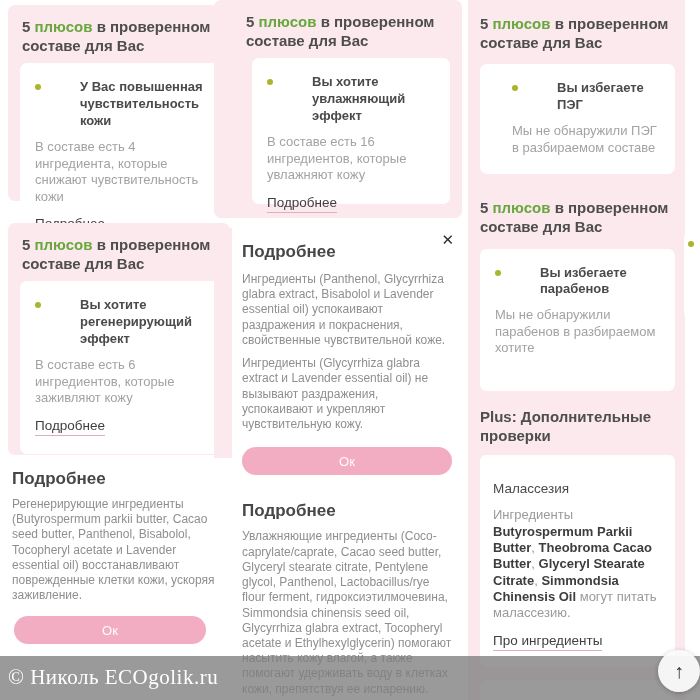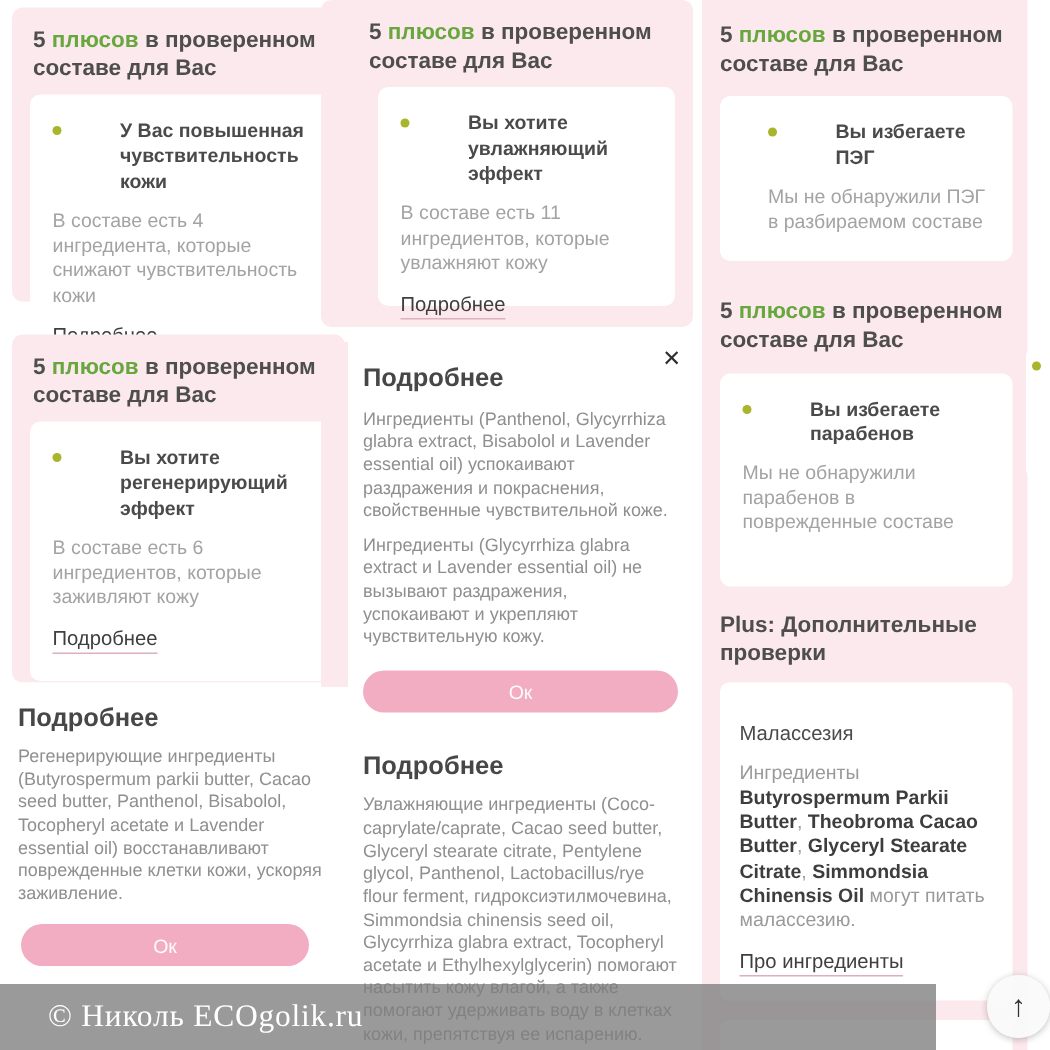--- a/index.html
+++ b/index.html
@@ -26,22 +26,22 @@
   .ok-btn{display:block;height:28px;border-radius:14px;background:#f3adc2;border:none;
     color:rgba(255,255,255,.95);font-size:13px;font-family:"Liberation Sans",sans-serif;
     text-align:center;line-height:28px;cursor:pointer;}
   .close-x{position:absolute;top:4px;right:8px;font-size:15px;color:#2e2e2e;cursor:pointer;line-height:1;}
   
   .rcard{background:#fff;border-radius:6px;padding:26px 13px 16px 13px;margin:0 2px 0 6px;box-sizing:border-box;}
   .rcard-title{font-size:13.5px;font-weight:500;color:#4a4a4a;}
   .rcard-body{font-size:13px;line-height:1.26;color:#9a9a9a;margin-top:11px;}
   .ing-bold{color:#3d3d3d;font-weight:700;}
   
-  .footer-bar{position:absolute;left:0;top:656px;width:600px;height:44px;
-    background:rgba(126,126,126,.78);z-index:10;padding-left:24px;}
+  .footer-bar{position:absolute;left:0;top:656px;width:700px;height:44px;
+    background:rgba(126,126,126,.78);z-index:10;}
   .copyright{font-family:"Liberation Serif",serif;font-size:21px;color:#fff;
     margin:9px 0 0 8px;letter-spacing:.5px;}
   .scroll-top{position:absolute;left:658px;top:650px;width:42px;height:42px;border-radius:50%;
     background:rgba(250,250,250,.95);z-index:11;box-shadow:0 1px 5px rgba(0,0,0,.25);
     text-align:center;line-height:42px;font-size:20px;color:#333;cursor:pointer;}
   
   .sliver{position:absolute;background:#fff;border-radius:8px 0 0 8px;}
   .sliver .dot{position:absolute;left:4px;top:6px;}
 </style>
 </head>
@@ -79,21 +79,21 @@
     <button class="ok-btn" style="width:192px;margin:12px 0 0 2px;">Ок</button>
   </section>
 
   <section class="pinkpanel" style="left:214px;top:0;width:248px;height:218px;">
     <h2 class="sec-head" style="margin-left:24px;"><span>5</span> <span class="green">плюсов</span> <span>в проверенном составе для Вас</span></h2>
     <div class="card" style="margin:2px 4px 0 30px;height:146px;">
       <div class="bullet-row">
         <span class="dot"></span>
         <span class="bullet-text">Вы хотите увлажняющий эффект</span>
       </div>
-      <p class="body-gray">В составе есть 11 ингредиентов, которые увлажняют кожу</p>
+      <p class="body-gray">В составе есть 16 ингредиентов, которые увлажняют кожу</p>
       <a class="more-link">Подробнее</a>
     </div>
   </section>
 
   <div class="pinkpanel" style="left:214px;top:228px;width:18px;height:230px;border-radius:0;"></div>
 
   <section class="whitepanel" style="left:232px;top:228px;width:230px;height:472px;padding:0 10px;">
     <span class="close-x">✕</span>
     <h3 class="pop-head">Подробнее</h3>
     <p class="pop-body" style="margin-top:10px;">Ингредиенты (Panthenol, Glycyrrhiza glabra extract, Bisabolol и Lavender essential oil) успокаивают раздражения и покраснения, свойственные чувствительной коже.</p>
@@ -113,21 +113,21 @@
       </div>
       <p class="body-gray">Мы не обнаружили ПЭГ в разбираемом составе</p>
     </div>
 
     <h2 class="sec-head" style="margin-top:24px;"><span>5</span> <span class="green">плюсов</span> <span>в проверенном составе для Вас</span></h2>
     <div class="card" style="margin:12px 2px 0 6px;padding-bottom:34px;">
       <div class="bullet-row">
         <span class="dot"></span>
         <span class="bullet-text">Вы избегаете парабенов</span>
       </div>
-      <p class="body-gray">Мы не обнаружили парабенов в поврежденные составе</p>
+      <p class="body-gray">Мы не обнаружили парабенов в разбираемом хотите</p>
     </div>
 
     <h2 class="sec-head" style="margin-top:16px;">Plus: Дополнительные проверки</h2>
 
     <div class="rcard" style="margin-top:10px;">
       <div class="rcard-title">Малассезия</div>
       <div class="rcard-body"><span>Ингредиенты</span> <span class="ing-bold">Butyrospermum Parkii Butter</span><span>, </span><span class="ing-bold">Theobroma Cacao Butter</span><span>, </span><span class="ing-bold">Glyceryl Stearate Citrate</span><span>, </span><span class="ing-bold">Simmondsia Chinensis Oil</span> <span>могут питать малассезию.</span></div>
       <a class="more-link">Про ингредиенты</a>
     </div>
 

